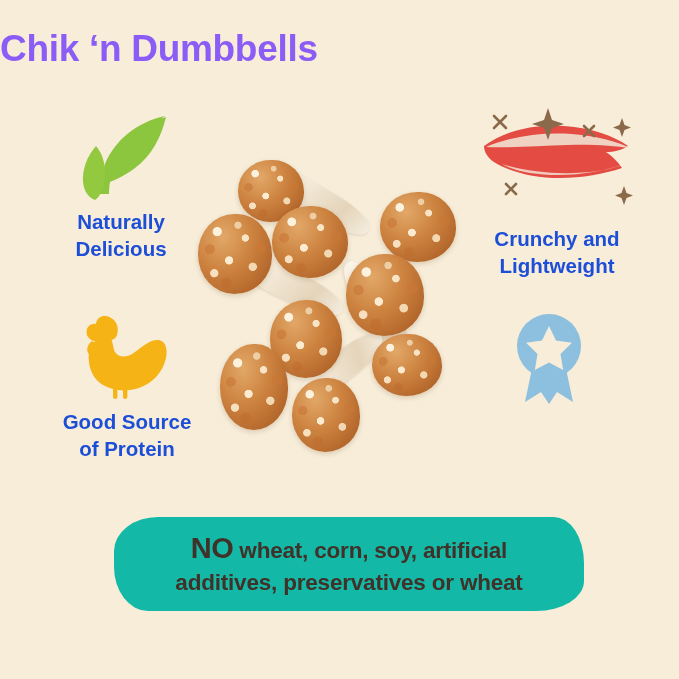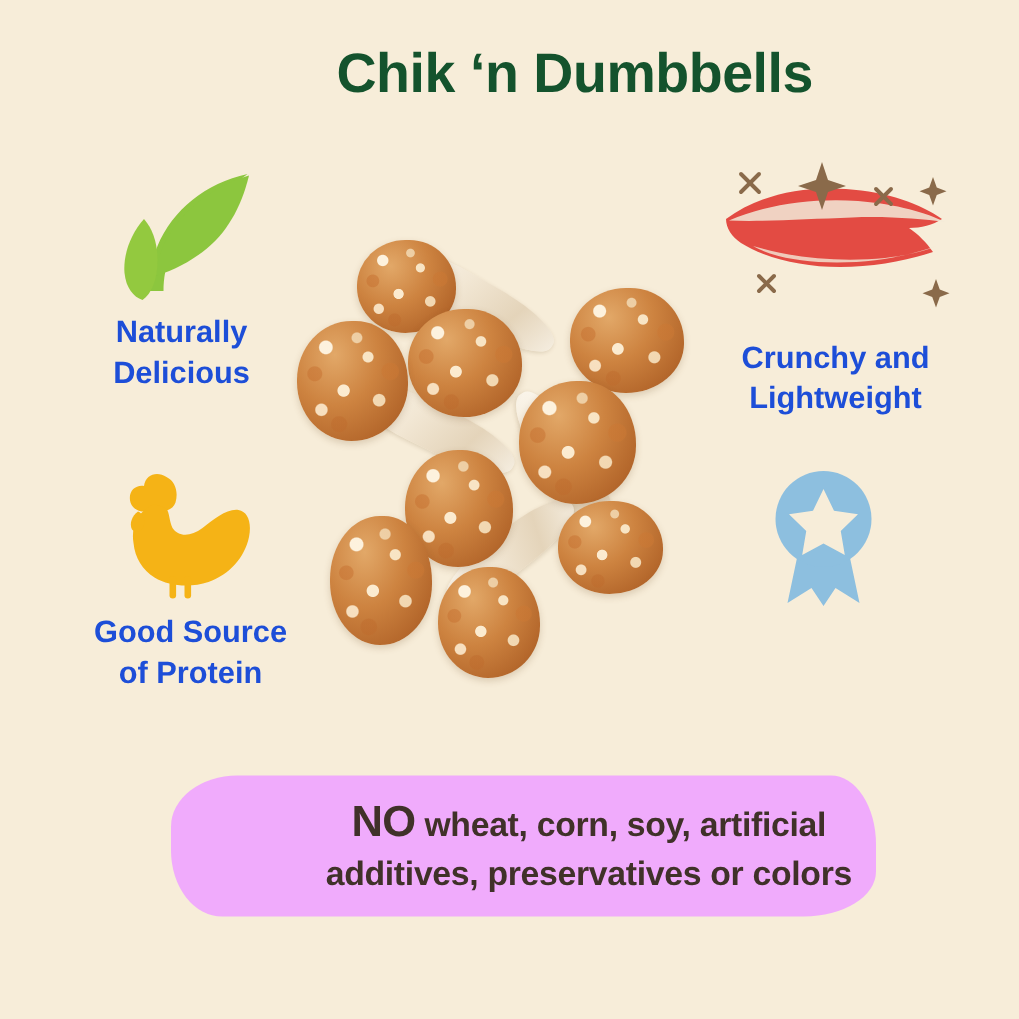--- a/index.html
+++ b/index.html
@@ -19,25 +19,25 @@
     height: 679px;
     background: #f7edd9;
   }
 
   
   .title {
     position: absolute;
     top: 28px;
     left: 0;
     width: 542px;
-    text-align: right;
+    text-align: left;
     font-size: 37px;
     font-weight: 700;
     letter-spacing: -0.3px;
-    color: #14532d;
+    color: #8b5cf6;
     font-family: "Liberation Sans", sans-serif;
   }
 
   
   .feature {
     position: absolute;
     width: 210px;
     text-align: center;
   }
   .feature .icon-wrap {
@@ -93,25 +93,25 @@
     box-shadow: 0 1px 3px rgba(120,90,50,.2);
   }
 
   
   #no-banner {
     position: absolute;
     left: 114px;
     top: 517px;
     width: 470px;
     height: 94px;
-    background: #f0abfc;
+    background: #14b8a6;
     border-radius: 44px 30px 48px 34px / 34px 46px 30px 44px;
     display: flex;
     align-items: center;
-    justify-content: flex-end;
+    justify-content: center;
   }
   #no-banner .banner-text {
     text-align: center;
     color: #403129;
     font-size: 22.5px;
     font-weight: 700;
     line-height: 1.36;
     letter-spacing: -0.2px;
     padding: 0 16px;
   }
@@ -217,17 +217,17 @@
     <div class="treat" style="left:150px; top:96px;  width:78px; height:82px;"></div>
     <div class="treat" style="left:74px;  top:142px; width:72px; height:78px;"></div>
     <div class="treat" style="left:176px; top:176px; width:70px; height:62px;"></div>
     <div class="treat" style="left:24px;  top:186px; width:68px; height:86px;"></div>
     <div class="treat" style="left:96px;  top:220px; width:68px; height:74px;"></div>
   </div>
 
   <div id="no-banner">
     <div class="banner-text">
       <span class="no-word">NO</span><span> wheat, corn, soy, artificial</span><br>
-      <span>additives, preservatives or colors</span>
+      <span>additives, preservatives or wheat</span>
     </div>
   </div>
 
 </div>
 
 </body></html>

